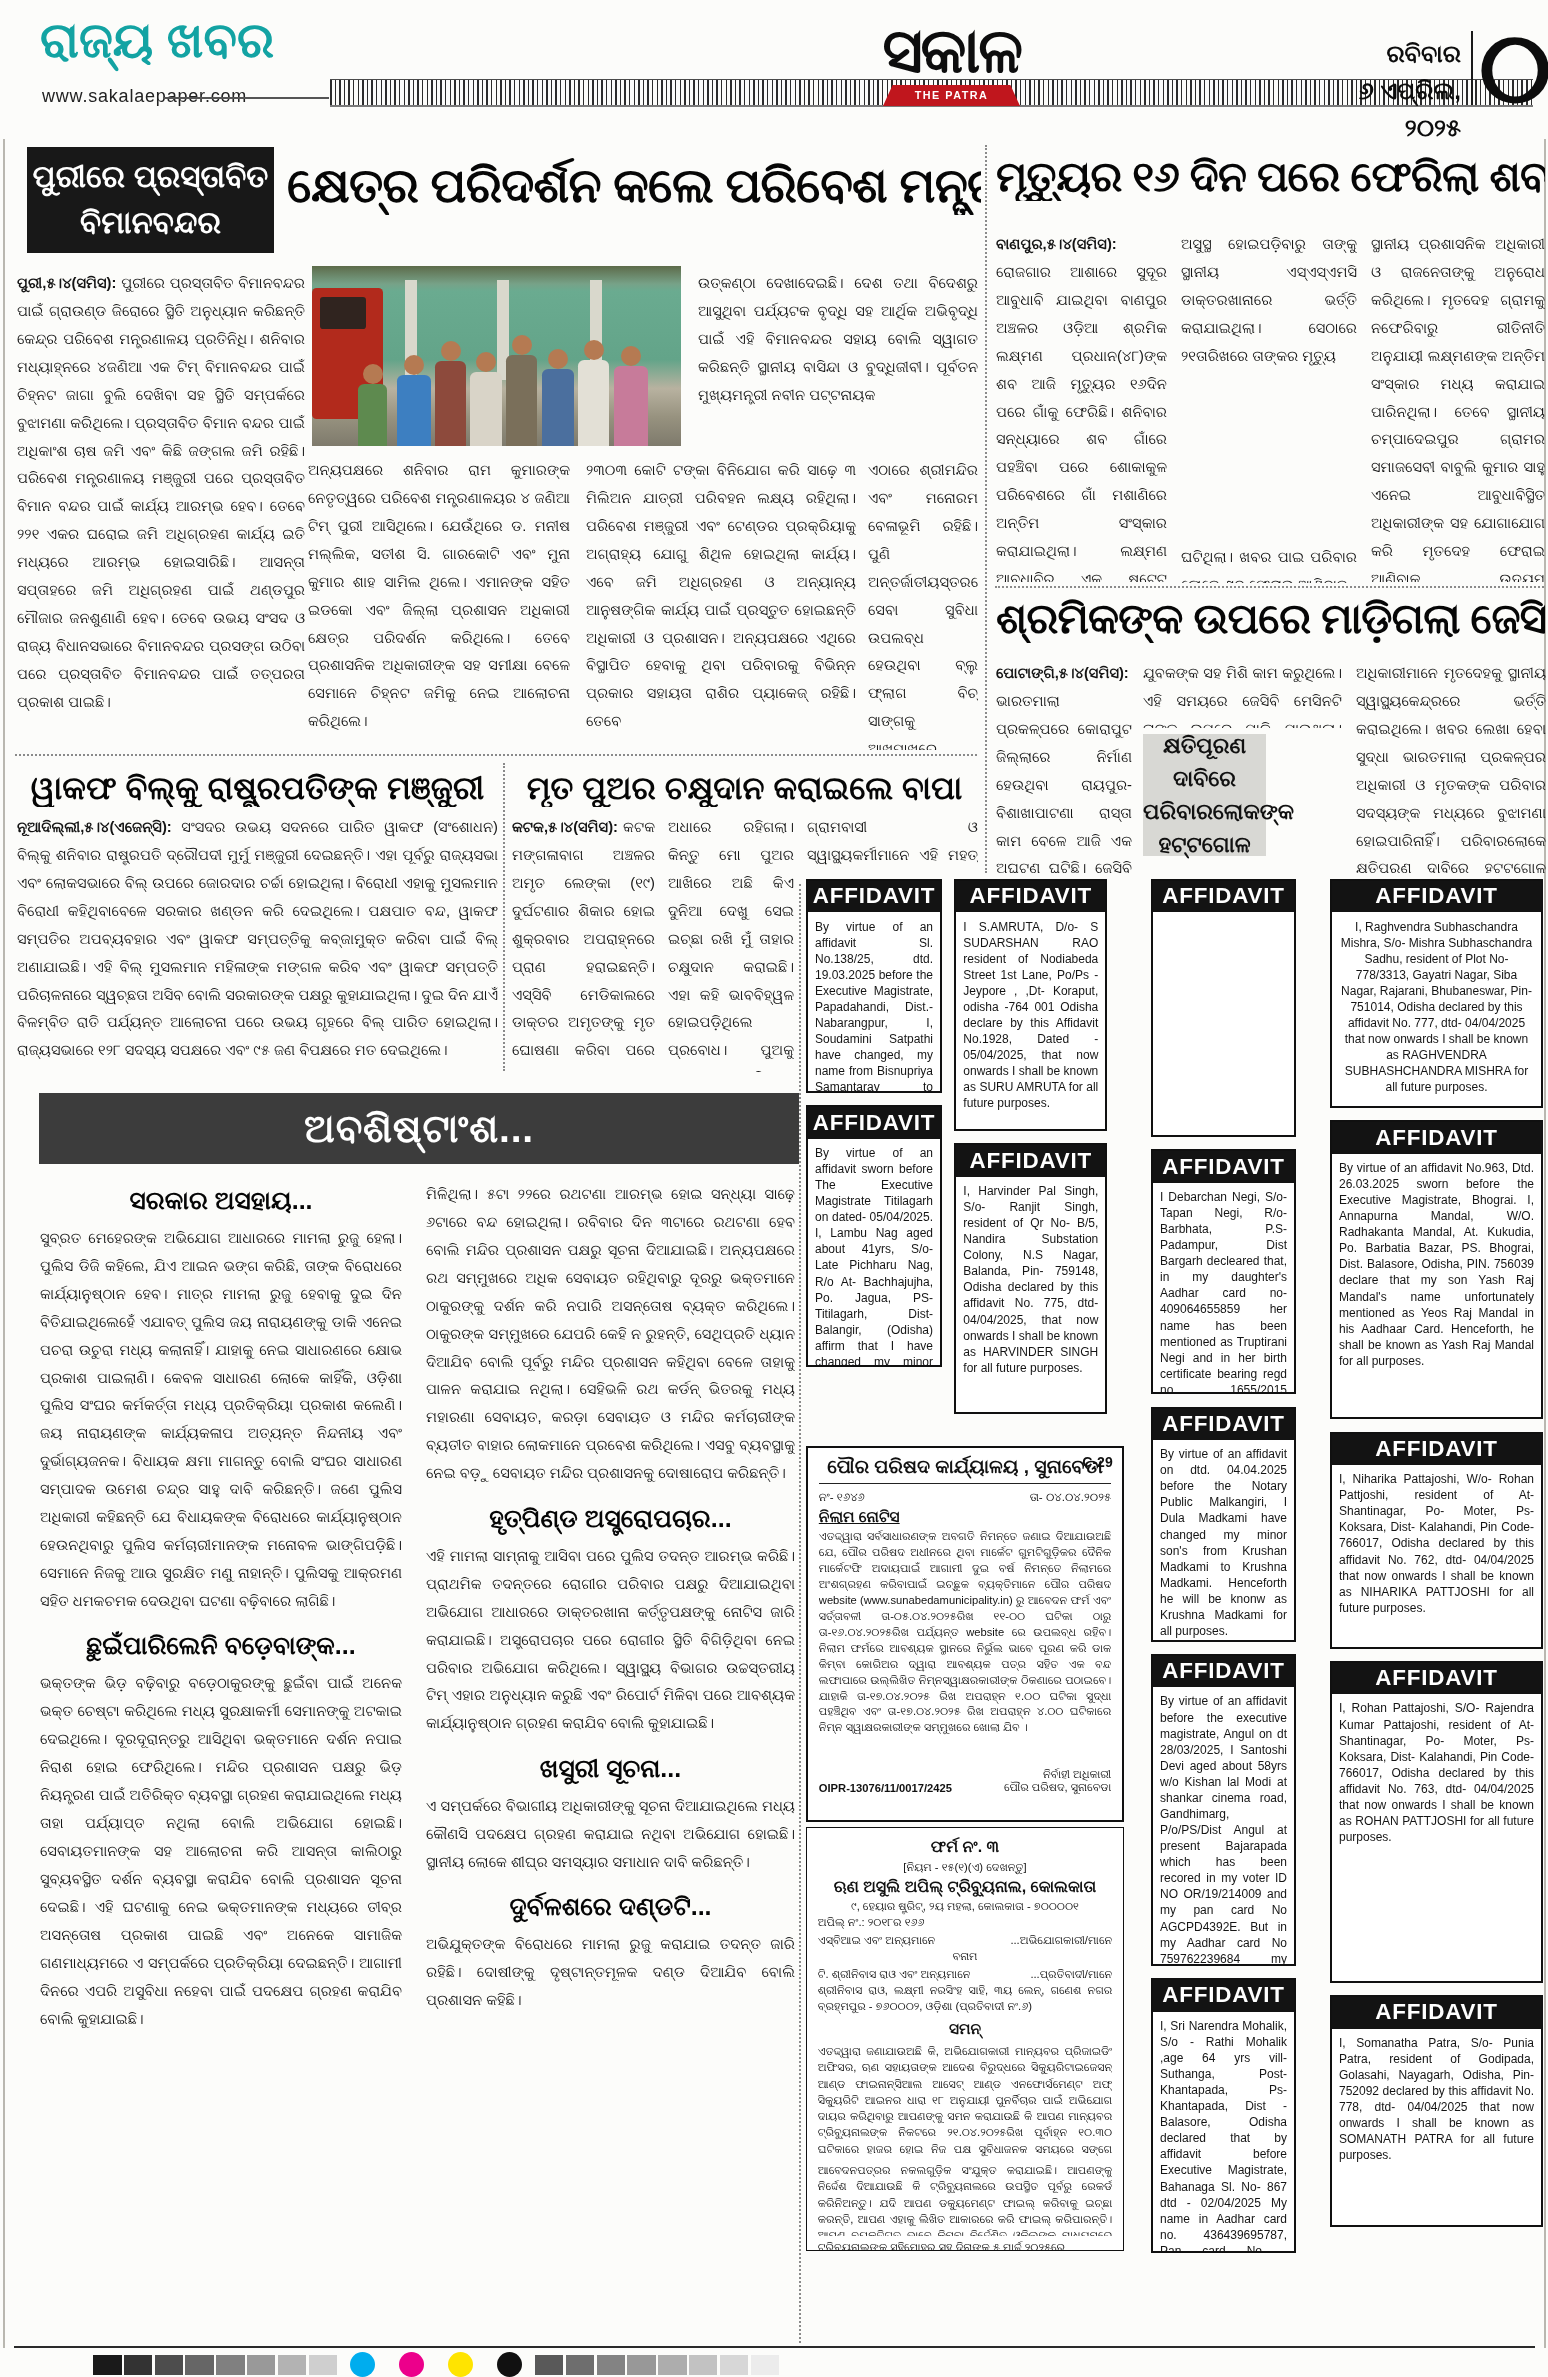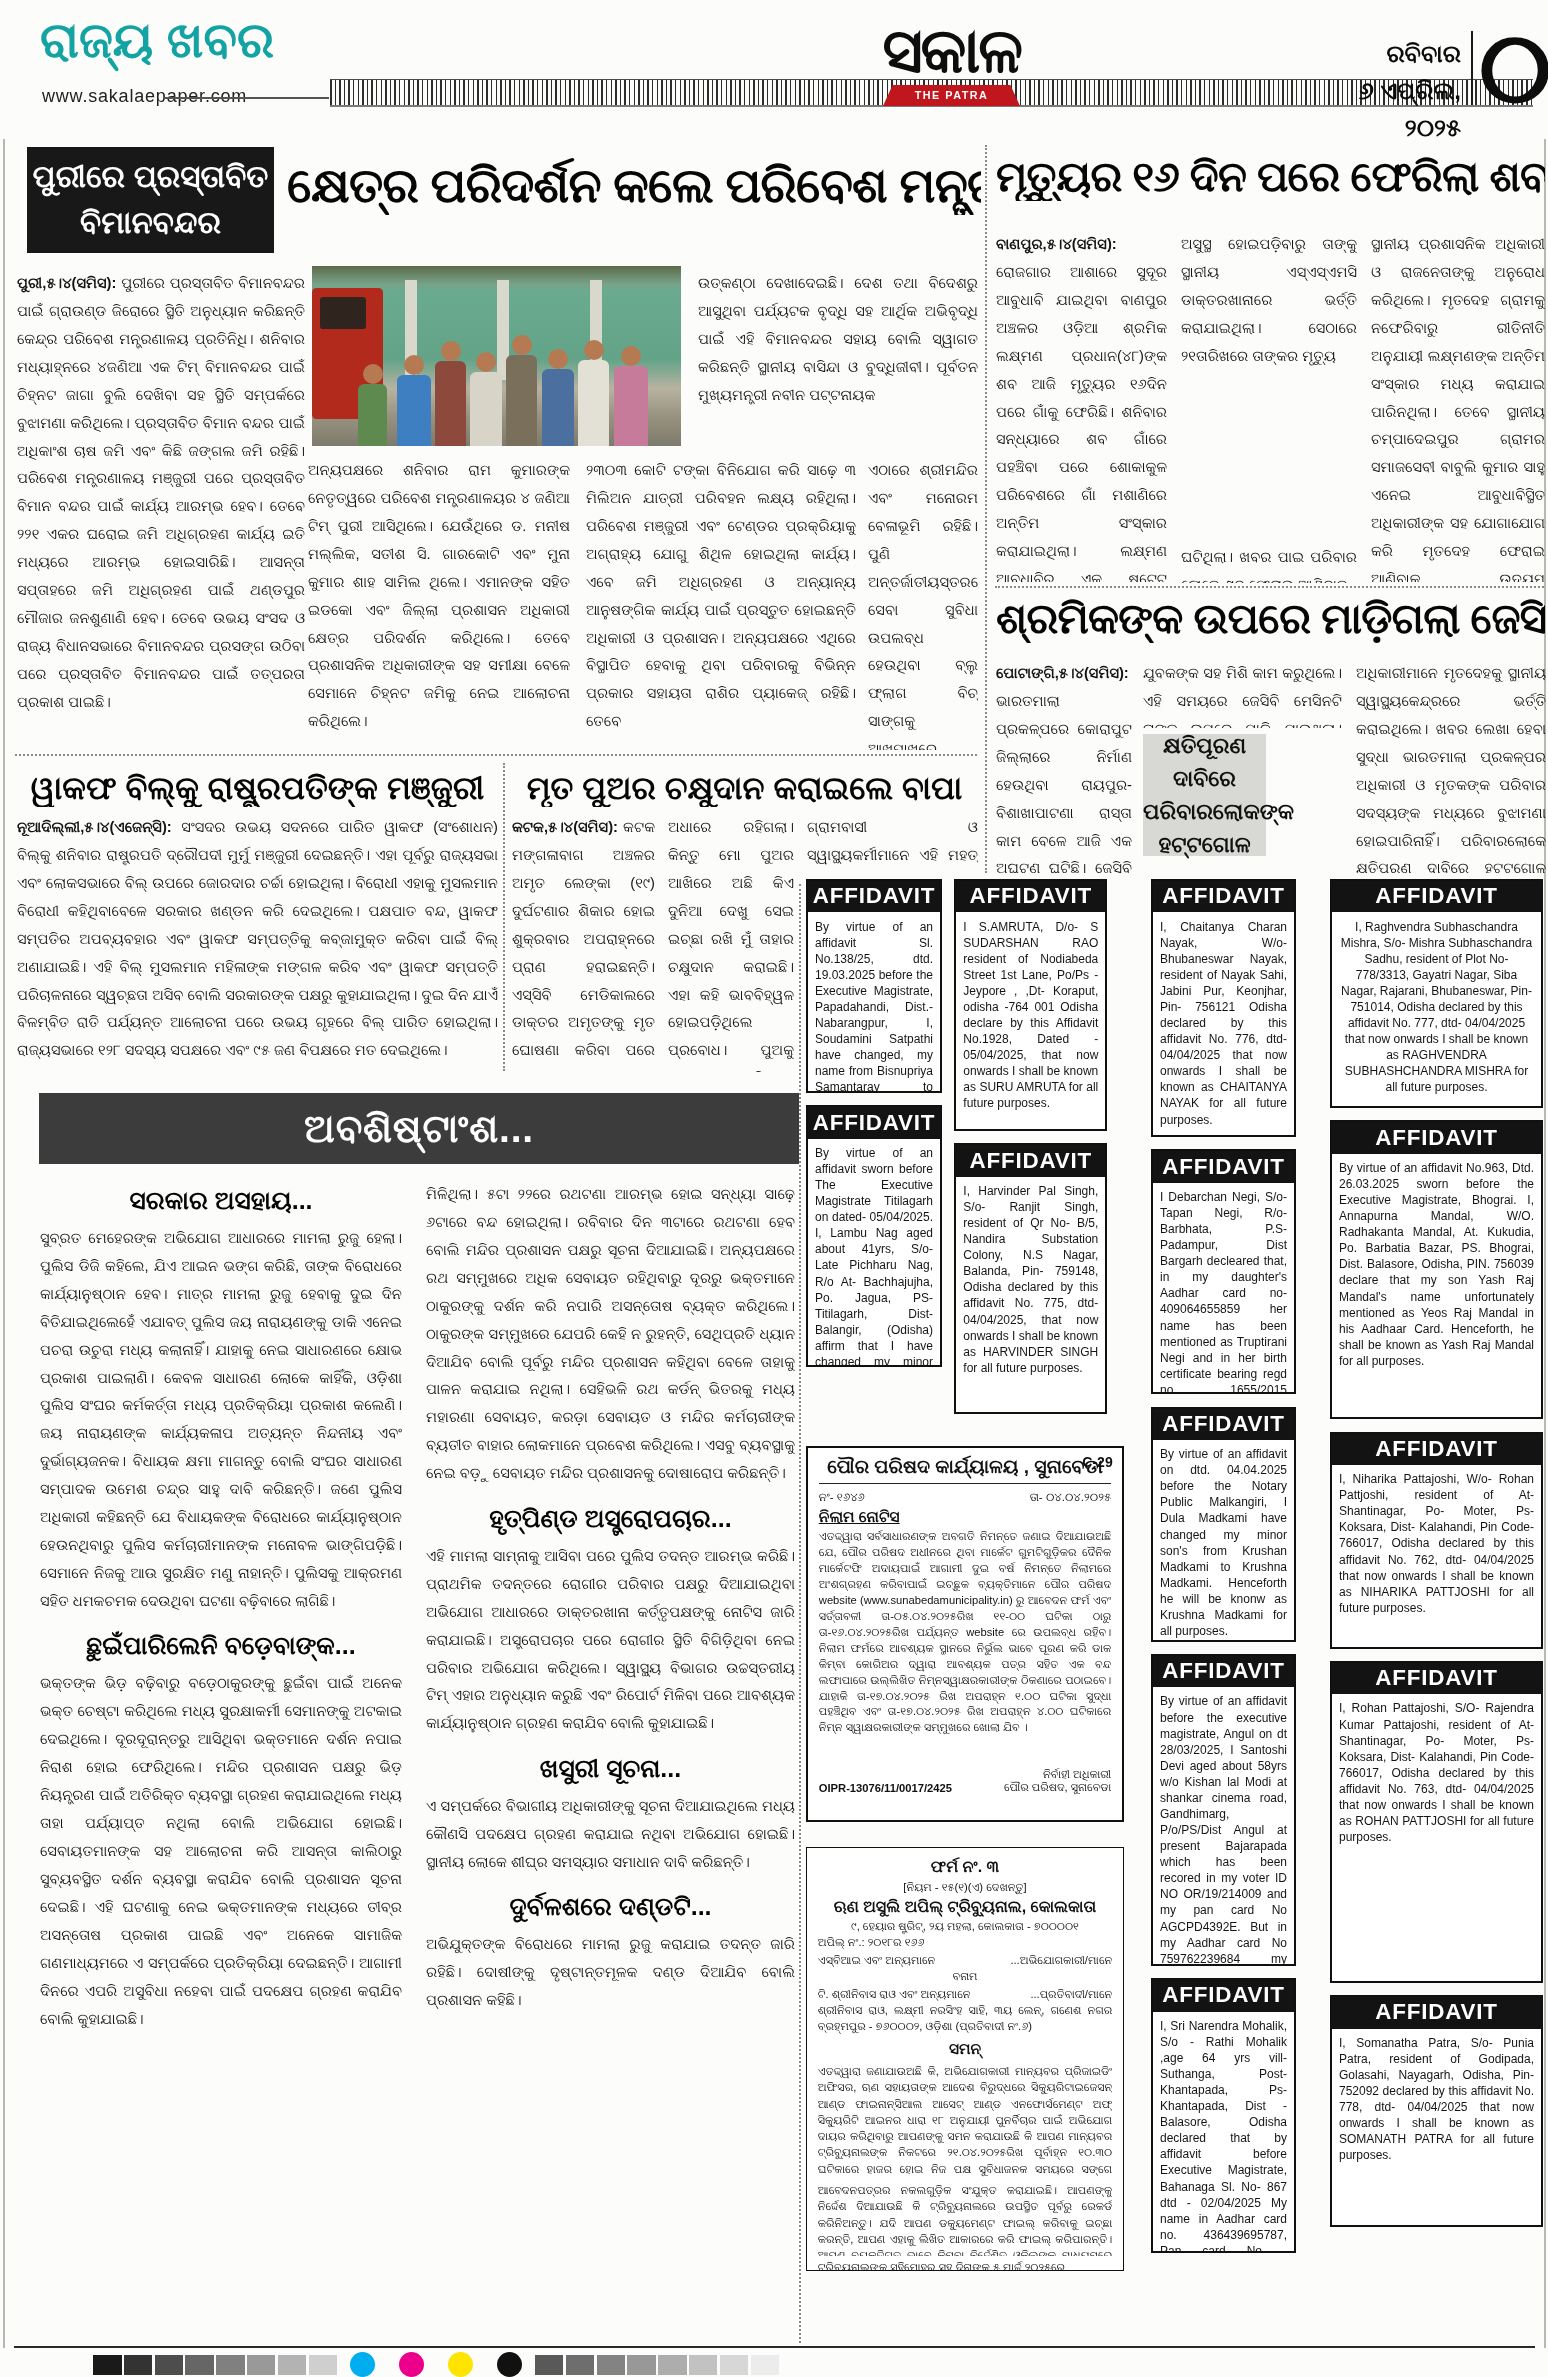--- a/index.html
+++ b/index.html
@@ -219,21 +219,21 @@
       <div class="notice-bd" style="height:231px;overflow:hidden;">ଏତଦ୍ଦ୍ୱାରା ସର୍ବସାଧାରଣଙ୍କ ଅବଗତି ନିମନ୍ତେ ଜଣାଇ ଦିଆଯାଉଅଛି ଯେ, ପୌର ପରିଷଦ ଅଧୀନରେ ଥିବା ମାର୍କେଟ ଗୁମଟିଗୁଡ଼ିକର ଦୈନିକ ମାର୍କେଟଫି ଅଦାୟପାଇଁ ଆଗାମୀ ଦୁଇ ବର୍ଷ ନିମନ୍ତେ ନିଲାମରେ ଅଂଶଗ୍ରହଣ କରିବାପାଇଁ ଇଚ୍ଛୁକ ବ୍ୟକ୍ତିମାନେ ପୌର ପରିଷଦ website (www.sunabedamunicipality.in) ରୁ ଆବେଦନ ଫର୍ମ ଏବଂ ସର୍ତ୍ତାବଳୀ ତା-୦୫.୦୪.୨୦୨୫ରିଖ ୧୧-୦୦ ଘଟିକା ଠାରୁ ତା-୧୬.୦୪.୨୦୨୫ରିଖ ପର୍ଯ୍ୟନ୍ତ website ରେ ଉପଲବ୍ଧ ରହିବ। ନିଲାମ ଫର୍ମରେ ଆବଶ୍ୟକ ସ୍ଥାନରେ ନିର୍ଭୁଲ ଭାବେ ପୂରଣ କରି ଡାକ କିମ୍ବା କୋରିଅର ଦ୍ୱାରା ଆବଶ୍ୟକ ପତ୍ର ସହିତ ଏକ ବନ୍ଦ ଲଫାପାରେ ଉଲ୍ଲିଖିତ ନିମ୍ନସ୍ୱାକ୍ଷରକାରୀଙ୍କ ଠିକଣାରେ ପଠାଇବେ। ଯାହାକି ତା-୧୭.୦୪.୨୦୨୫ ରିଖ ଅପରାହ୍ନ ୧.୦୦ ଘଟିକା ସୁଦ୍ଧା ପହଞ୍ଚିଥିବ ଏବଂ ତା-୧୭.୦୪.୨୦୨୫ ରିଖ ଅପରାହ୍ନ ୪.୦୦ ଘଟିକାରେ ନିମ୍ନ ସ୍ୱାକ୍ଷରକାରୀଙ୍କ ସମ୍ମୁଖରେ ଖୋଲା ଯିବ ।</div>
       <div class="notice-ft">
         <span style="font-weight:700;">OIPR-13076/11/0017/2425</span>
         <span style="text-align:right;">
           <span style="display:block;">ନିର୍ବାହୀ ଅଧିକାରୀ</span>
           <span style="display:block;">ପୌର ପରିଷଦ, ସୁନାବେଡା</span>
         </span>
       </div>
     </div>
 
-    <div class="form-box" style="margin-top:25px;height:407px;">
+    <div class="form-box" style="margin-top:5px;height:407px;">
       <div class="form-c form-title">ଫର୍ମ ନଂ. ୩</div>
       <div class="form-c">[ନିୟମ - ୧୫(୧)(ଏ) ଦେଖନ୍ତୁ]</div>
       <div class="form-c form-court">ଋଣ ଅସୁଲି ଅପିଲ୍ ଟ୍ରିବ୍ୟୁନାଲ, କୋଲକାତା</div>
       <div class="form-c">୯, ହେୟାର ଷ୍ଟ୍ରିଟ୍, ୨ୟ ମହଲା, କୋଲକାତା - ୭୦୦୦୦୧</div>
       <div>ଅପିଲ୍ ନଂ.: ୨୦୧୮ର ୧୬୬</div>
       <div class="form-row">
         <span>ଏସ୍‌ବିଆଇ ଏବଂ ଅନ୍ୟମାନେ</span>
         <span>...ଅଭିଯୋଗକାରୀ/ମାନେ</span>
       </div>
       <div class="form-c">ବନାମ</div>
@@ -246,21 +246,20 @@
       <div class="form-bd" style="height:116px;overflow:hidden;">ଏତଦ୍ଦ୍ୱାରା ଜଣାଯାଉଅଛି କି, ଅଭିଯୋଗକାରୀ ମାନ୍ୟବର ପ୍ରିଜାଇଡିଂ ଅଫିସର, ଋଣ ସହାୟତାଙ୍କ ଆଦେଶ ବିରୁଦ୍ଧରେ ସିକ୍ୟୁରିଟାଇଜେସନ୍ ଆଣ୍ଡ ଫାଇନାନ୍ସିଆଲ ଆସେଟ୍ ଆଣ୍ଡ ଏନଫୋର୍ସମେଣ୍ଟ ଅଫ୍ ସିକ୍ୟୁରିଟି ଆଇନର ଧାରା ୧୮ ଅନୁଯାୟୀ ପୁନର୍ବିଚାର ପାଇଁ ଅଭିଯୋଗ ଦାୟର କରିଥିବାରୁ ଆପଣଙ୍କୁ ସମନ କରାଯାଉଛି କି ଆପଣ ମାନ୍ୟବର ଟ୍ରିବ୍ୟୁନାଲଙ୍କ ନିକଟରେ ୨୧.୦୪.୨୦୨୫ରିଖ ପୂର୍ବାହ୍ନ ୧୦.୩୦ ଘଟିକାରେ ହାଜର ହୋଇ ନିଜ ପକ୍ଷ ସୁବିଧାଜନକ ସମୟରେ ସଙ୍ଗେ ସଙ୍ଗେ ଉପସ୍ଥିତ ହୋଇ ଜବାବ ଭାବେ ପ୍ରଦାନ କରିବେ।</div>
       <div class="form-bd" style="height:74px;overflow:hidden;margin-top:3.1px;">ଆବେଦନପତ୍ରର ନକଲଗୁଡ଼ିକ ସଂଯୁକ୍ତ କରାଯାଇଛି। ଆପଣଙ୍କୁ ନିର୍ଦ୍ଦେଶ ଦିଆଯାଉଛି କି ଟ୍ରିବ୍ୟୁନାଲରେ ଉପସ୍ଥିତ ପୂର୍ବରୁ ରେକର୍ଡ କରିନିଅନ୍ତୁ। ଯଦି ଆପଣ ଡକ୍ୟୁମେଣ୍ଟ ଫାଇଲ୍ କରିବାକୁ ଇଚ୍ଛା କରନ୍ତି, ଆପଣ ଏହାକୁ ଲିଖିତ ଆକାରରେ କରି ଫାଇଲ୍ କରିପାରନ୍ତି। ଆପଣ ବ୍ୟକ୍ତିଗତ ଭାବେ କିମ୍ବା ନିର୍ଦ୍ଦେଶିତ ଓକିଲଙ୍କ ମାଧ୍ୟମରେ ଉପସ୍ଥିତ ରହି ନିଜର ସ୍ଥାୟୀ ଠିକଣା ଏବଂ ଉପସ୍ଥିତିର ମେମୋ ଫାଇଲ୍ କରିବା ଆବଶ୍ୟକ। ଅନ୍ୟଥା ଜଣାଇ ଦିଆଯାଉଛି କି, ଉପରଦର୍ଶିତ ତାରିଖରେ ଆପଣ ଟ୍ରିବ୍ୟୁନାଲରେ ହାଜର ନହେଲେ, ଆପଣଙ୍କ ଅନୁପସ୍ଥିତିରେ ମୋକଦମାର ଶୁଣାଣି କରାଯାଇ ବିଚାର କରାଯିବ।</div>
       <div class="form-bd" style="margin-top:3.1px;">ଟ୍ରିବ୍ୟୁନାଲଙ୍କ ସହିମୋହର ସହ ଦିନାଙ୍କ ୫ ମାର୍ଚ୍ଚ ୨୦୨୫ରେ</div>
 
     </div>
   </div>
 
   <div class="abs stack" style="left:1151px;top:879px;width:145px;">
     <div class="ad-box" style="height:254px;">
       <div class="ad-hd">AFFIDAVIT</div>
-      <div class="ad-bd">I, Chaitanya Charan Nayak, W/o- Bhubaneswar Nayak, resident of Nayak Sahi, Jabini Pur, Keonjhar, Pin- 756121 Odisha declared by this affidavit No. 776, dtd- 04/04/2025 that now onwards I shall be known as CHAITANYA NAYAK for all future purposes.</div>
     </div>
     <div class="ad-box" style="height:241px;">
       <div class="ad-hd">AFFIDAVIT</div>
       <div class="ad-bd">I Debarchan Negi, S/o- Tapan Negi, R/o- Barbhata, P.S- Padampur, Dist Bargarh decleared that, in my daughter's Aadhar card no- 409064655859 her name has been mentioned as Truptirani Negi and in her birth certificate bearing regd no 1655/2015 mentioned as Truptimayee Negi actual my daughter name is Truptimayee Negi.</div>
     </div>
     <div class="ad-box" style="height:231px;">
       <div class="ad-hd">AFFIDAVIT</div>
       <div class="ad-bd">By virtue of an affidavit on dtd. 04.04.2025 before the Notary Public Malkangiri, I Dula Madkami have changed my minor son's from Krushan Madkami to Krushna Madkami. Henceforth he will be knonw as Krushna Madkami for all purposes.</div>
 
     </div>

